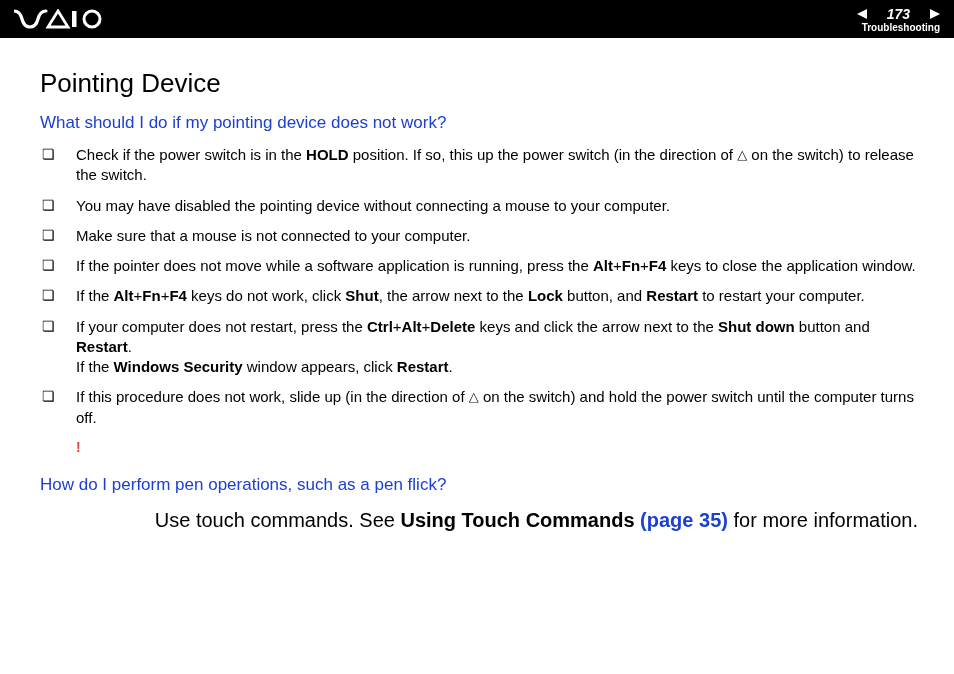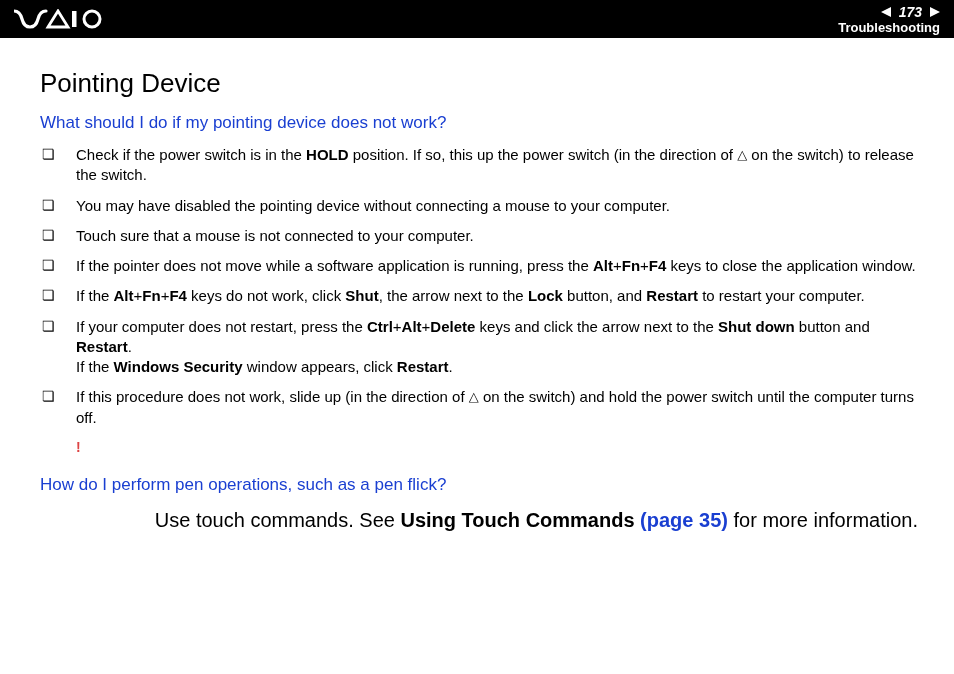--- a/index.html
+++ b/index.html
@@ -28,35 +28,35 @@
   .logo svg { display: block; }
   .header-right {
     display: flex;
     flex-direction: column;
     align-items: flex-end;
     gap: 0px;
   }
   .page-nav {
     display: flex;
     align-items: center;
-    gap: 8px;
+    gap: 20px;
     font-style: italic;
     font-weight: bold;
     font-size: 14px;
   }
   .arrow-left, .arrow-right {
     width: 0; height: 0;
     border-top: 5px solid transparent;
     border-bottom: 5px solid transparent;
   }
   .arrow-left { border-right: 10px solid #fff; }
   .arrow-right { border-left: 10px solid #fff; }
   .section-label {
     font-weight: bold;
-    font-size: 13px;
+    font-size: 10px;
   }
   .content {
     padding: 30px 36px 0 40px;
   }
   h1 {
     font-size: 26px;
     font-weight: normal;
     margin-bottom: 14px;
   }
   h2 {
@@ -138,21 +138,21 @@
 <div class="content">
   <h1>Pointing Device</h1>
 
   <h2>What should I do if my pointing device does not work?</h2>
 
   <ul class="bullets">
     <li>
       <span>Check if the power switch is in the </span><span class="bold">HOLD</span><span> position. If so, this up the power switch (in the direction of </span><span class="glyph-tri">△</span><span> on the switch) to release the switch.</span>
     </li>
     <li>You may have disabled the pointing device without connecting a mouse to your computer.</li>
-    <li>Touch sure that a mouse is not connected to your computer.</li>
+    <li>Make sure that a mouse is not connected to your computer.</li>
     <li>
       <span>If the pointer does not move while a software application is running, press the </span><span class="bold">Alt</span><span>+</span><span class="bold">Fn</span><span>+</span><span class="bold">F4</span><span> keys to close the application window.</span>
     </li>
     <li>
       <span>If the </span><span class="bold">Alt</span><span>+</span><span class="bold">Fn</span><span>+</span><span class="bold">F4</span><span> keys do not work, click </span><span class="bold">Shut</span><span>, the arrow next to the </span><span class="bold">Lock</span><span> button, and </span><span class="bold">Restart</span><span> to restart your computer.</span>
     </li>
     <li>
       <span>If your computer does not restart, press the </span><span class="bold">Ctrl</span><span>+</span><span class="bold">Alt</span><span>+</span><span class="bold">Delete</span><span> keys and click the arrow next to the </span><span class="bold">Shut down</span><span> button and </span><span class="bold">Restart</span><span>.</span><br>
       <span>If the </span><span class="bold">Windows Security</span><span> window appears, click </span><span class="bold">Restart</span><span>.</span>
     </li>

